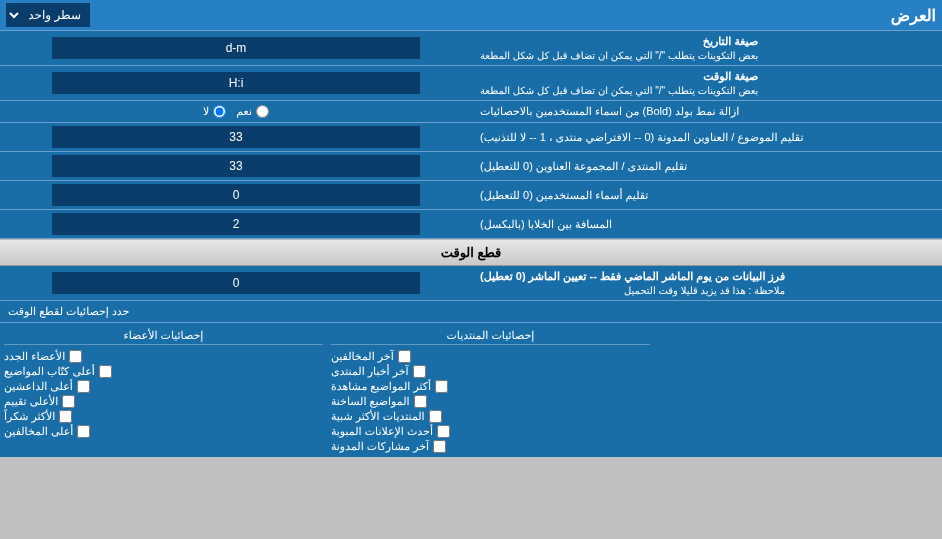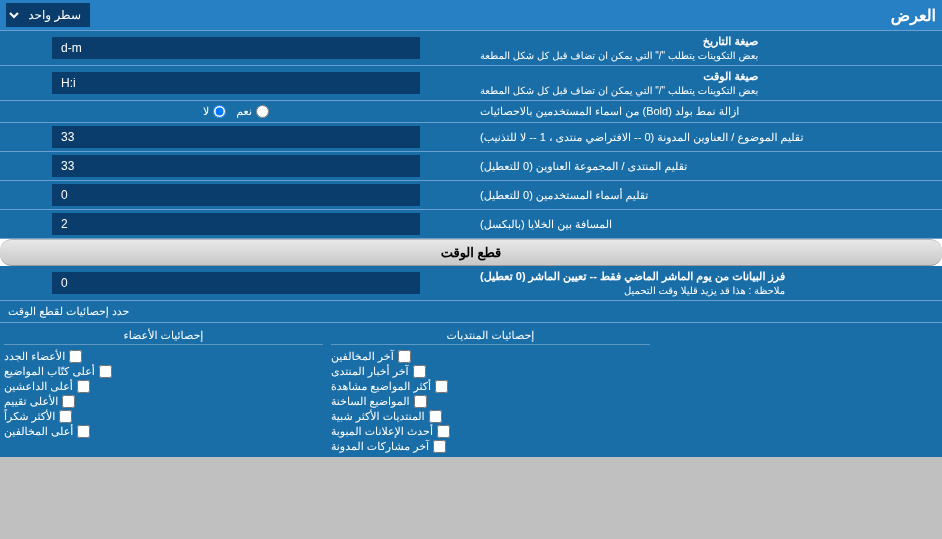--- a/index.html
+++ b/index.html
@@ -18,33 +18,33 @@
       display: flex;
       align-items: stretch;
       border-bottom: 1px solid #6a9fd0;
     }
     .input-field {
       background: #0a3d6b;
       color: #fff;
       border: 1px solid #0a3d6b;
       padding: 3px 8px;
       font-size: 12px;
+      text-align: center;
       width: 100%;
       direction: ltr;
     }
     .section-header {
       background: linear-gradient(to bottom, #e8e8e8, #c8c8c8);
       color: #000;
       font-weight: bold;
       font-size: 13px;
       text-align: center;
       padding: 5px;
       border-bottom: 1px solid #999;
       border-top: 1px solid #bbb;
-      border-radius: 12px;
     }
     .radio-row {
       display: flex;
       align-items: center;
       justify-content: center;
       gap: 10px;
     }
     .select-field {
       background: #0a3d6b;
       color: #fff;

